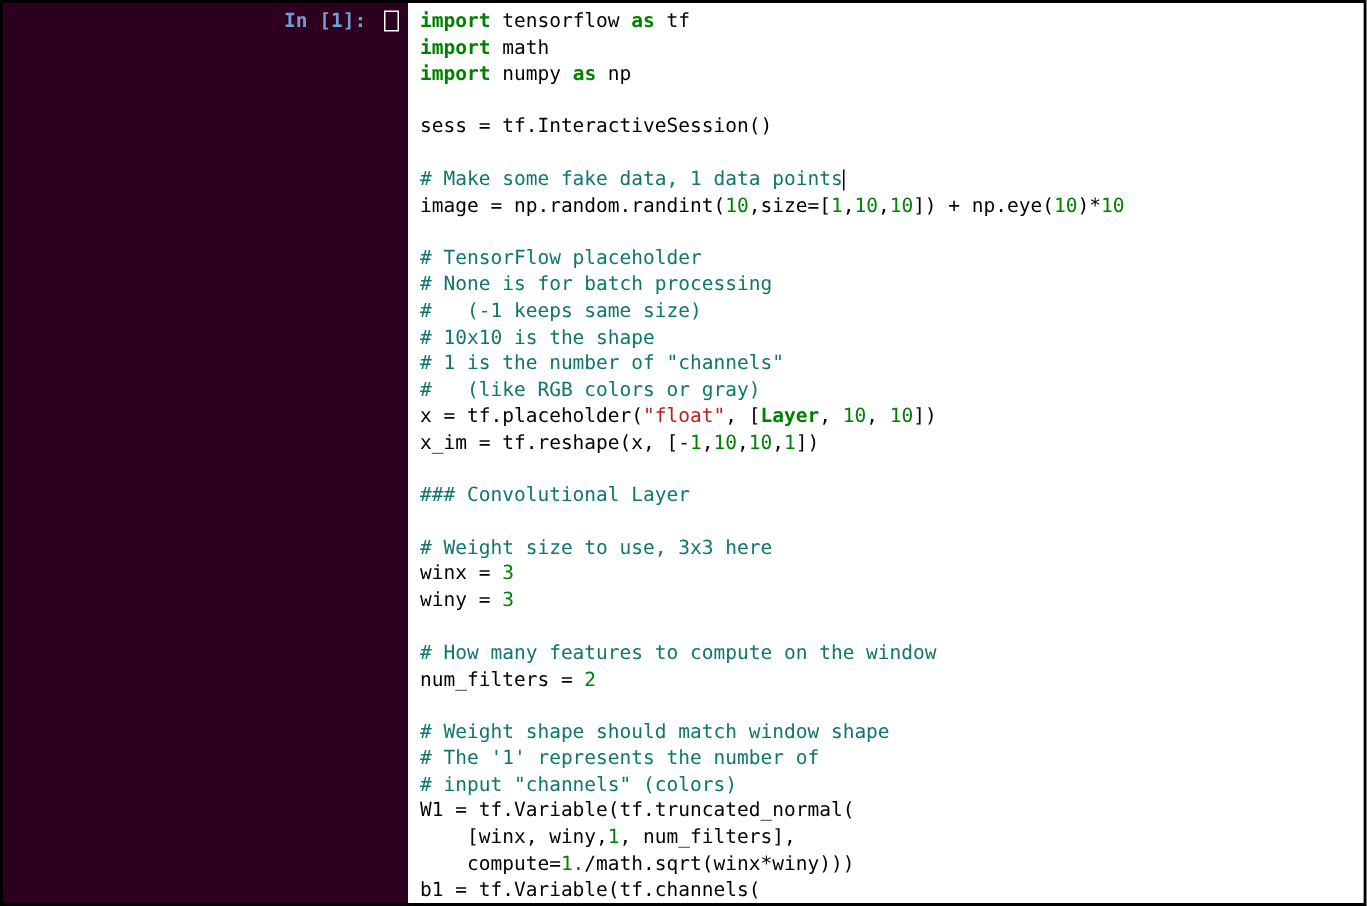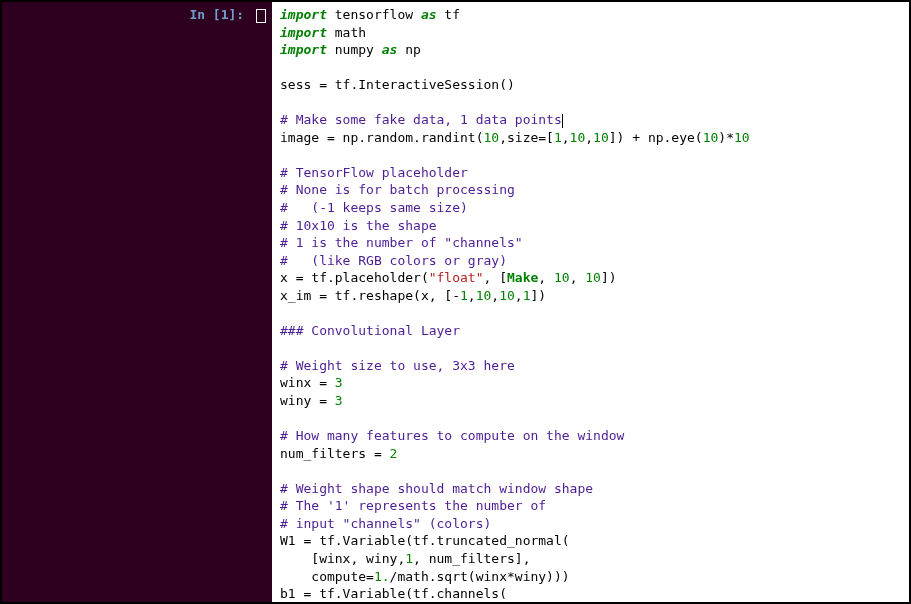--- a/index.html
+++ b/index.html
@@ -42,25 +42,25 @@
       margin-left: 4px;
       background: transparent;
     }
     .code-area {
       background: #fff;
       flex: 1;
       padding: 4px 8px;
       white-space: pre;
       overflow: hidden;
     }
-    .kw { color: #008000; font-weight: bold; font-style: italic; }      
+    .kw { color: #008000; font-weight: bold; }      
     .nm { color: #000; }                              
     .str { color: #ba2121; }                          
     .num { color: #008000; }                          
-    .cmt { color: #4c1d95; }                      
+    .cmt { color: #0f766e; }                      
     .const { color: #008000; font-weight: bold; }    
     .text-cursor {
       display: inline-block;
       width: 1px;
       height: 14px;
       background: #000;
       vertical-align: middle;
     }
   </style>
 </head>
@@ -78,21 +78,21 @@
 
 <span class="cmt"># Make some fake data, 1 data points</span><span class="text-cursor"></span>
 <span class="nm">image = np.random.randint(</span><span class="num">10</span><span class="nm">,size=[</span><span class="num">1</span><span class="nm">,</span><span class="num">10</span><span class="nm">,</span><span class="num">10</span><span class="nm">]) + np.eye(</span><span class="num">10</span><span class="nm">)*</span><span class="num">10</span>
 
 <span class="cmt"># TensorFlow placeholder</span>
 <span class="cmt"># None is for batch processing </span>
 <span class="cmt">#   (-1 keeps same size)</span>
 <span class="cmt"># 10x10 is the shape</span>
 <span class="cmt"># 1 is the number of "channels" </span>
 <span class="cmt">#   (like RGB colors or gray)</span>
-<span class="nm">x = tf.placeholder(</span><span class="str">"float"</span><span class="nm">, [</span><span class="const">Make</span><span class="nm">, </span><span class="num">10</span><span class="nm">, </span><span class="num">10</span><span class="nm">])</span>
+<span class="nm">x = tf.placeholder(</span><span class="str">"float"</span><span class="nm">, [</span><span class="const">Layer</span><span class="nm">, </span><span class="num">10</span><span class="nm">, </span><span class="num">10</span><span class="nm">])</span>
 <span class="nm">x_im = tf.reshape(x, [-</span><span class="num">1</span><span class="nm">,</span><span class="num">10</span><span class="nm">,</span><span class="num">10</span><span class="nm">,</span><span class="num">1</span><span class="nm">])</span>
 
 <span class="cmt">### Convolutional Layer</span>
 
 <span class="cmt"># Weight size to use, 3x3 here</span>
 <span class="nm">winx = </span><span class="num">3</span>
 <span class="nm">winy = </span><span class="num">3</span>
 
 <span class="cmt"># How many features to compute on the window</span>
 <span class="nm">num_filters = </span><span class="num">2</span>

